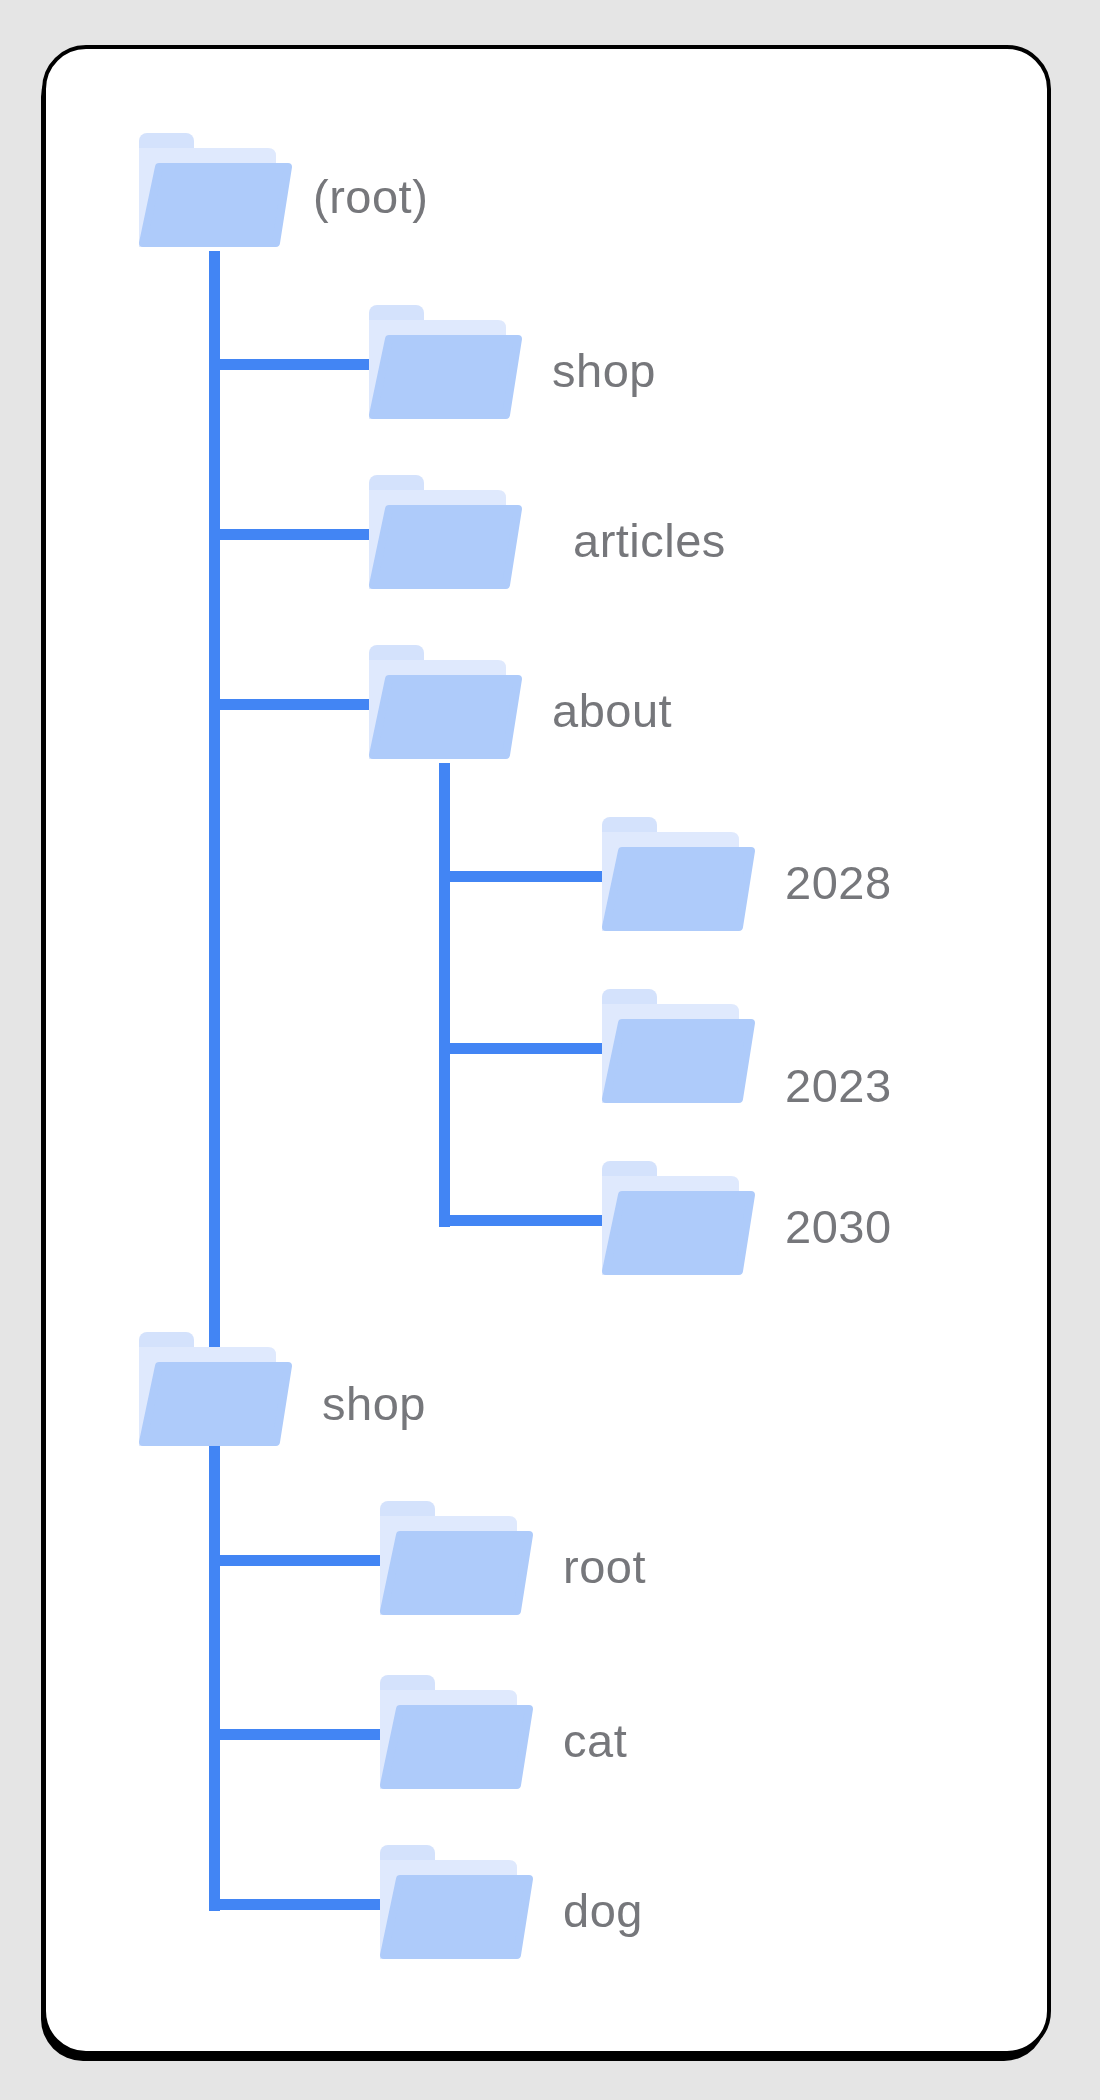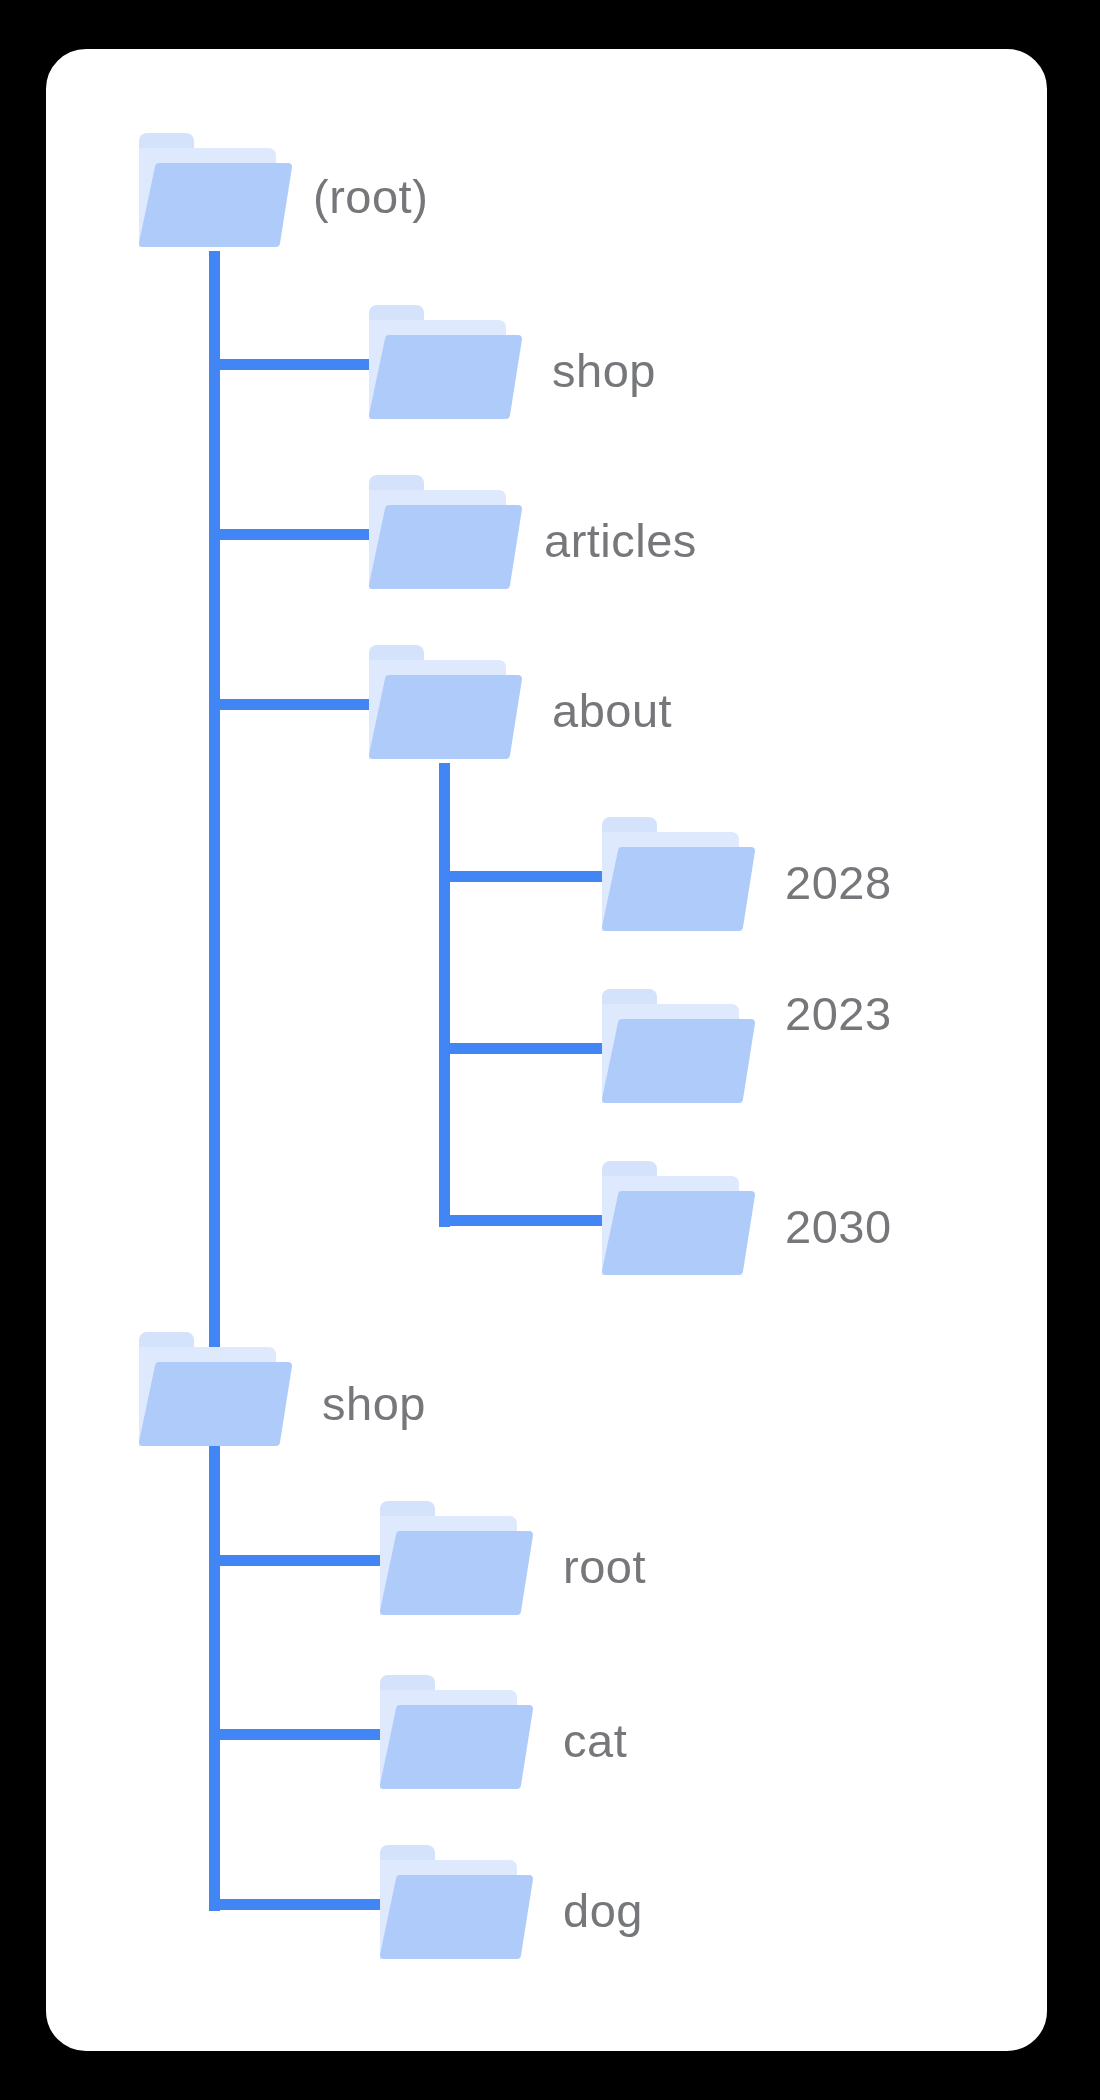--- a/index.html
+++ b/index.html
@@ -1,17 +1,17 @@
 <!DOCTYPE html>
 <html style="--line: #4285f4; --folder-front: #aecbfa; --folder-tab: #d4e2fc; --folder-sheet: #dfe9fd; --label: #76777b; --card-border: #000000;"><head>
 <meta charset="utf-8">
 <style>
   html,body{margin:0;padding:0;background:#ffffff;}
   .stage{
-    position:relative;width:1100px;height:2100px;background:#000000;
+    position:relative;width:1100px;height:2100px;background:#e5e5e5;
     font-family:"Liberation Sans",sans-serif;overflow:hidden;
   }
   .card{
     position:absolute;left:42px;top:45px;width:1009px;height:2010px;
     box-sizing:border-box;background:#fff;
     border:4px solid var(--card-border,#000);
     border-radius:44px;
     box-shadow:-3px 8px 0 -2px var(--card-border,#000);
   }
   .v-line,.h-line{position:absolute;background:var(--line,#4285f4);}
@@ -61,21 +61,21 @@
   </div>
   <div class="label" style="left:552px;top:347px">shop</div>
 
   <div class="node" style="left:369px;top:475px">
     <svg width="153" height="114" viewBox="0 0 153 114">
       <rect x="0" y="0" width="55" height="40" rx="8" style="fill:var(--folder-tab)"></rect>
       <path d="M0 15 H129 Q137 15 137 23 V114 H0 Z" style="fill:var(--folder-sheet)"></path>
       <path d="M20 34 L149 34 L137 110 L4 110 Z" style="fill:var(--folder-front);stroke:var(--folder-front)" stroke-width="8" stroke-linejoin="round"></path>
     </svg>
   </div>
-  <div class="label" style="left:544px;top:517px">articles</div>
+  <div class="label" style="left:573px;top:517px">articles</div>
 
   <div class="node" style="left:369px;top:645px">
     <svg width="153" height="114" viewBox="0 0 153 114">
       <rect x="0" y="0" width="55" height="40" rx="8" style="fill:var(--folder-tab)"></rect>
       <path d="M0 15 H129 Q137 15 137 23 V114 H0 Z" style="fill:var(--folder-sheet)"></path>
       <path d="M20 34 L149 34 L137 110 L4 110 Z" style="fill:var(--folder-front);stroke:var(--folder-front)" stroke-width="8" stroke-linejoin="round"></path>
     </svg>
   </div>
   <div class="label" style="left:552px;top:687px">about</div>
 
@@ -88,21 +88,21 @@
   </div>
   <div class="label" style="left:785px;top:859px">2028</div>
 
   <div class="node" style="left:602px;top:989px">
     <svg width="153" height="114" viewBox="0 0 153 114">
       <rect x="0" y="0" width="55" height="40" rx="8" style="fill:var(--folder-tab)"></rect>
       <path d="M0 15 H129 Q137 15 137 23 V114 H0 Z" style="fill:var(--folder-sheet)"></path>
       <path d="M20 34 L149 34 L137 110 L4 110 Z" style="fill:var(--folder-front);stroke:var(--folder-front)" stroke-width="8" stroke-linejoin="round"></path>
     </svg>
   </div>
-  <div class="label" style="left:785px;top:990px">2023</div>
+  <div class="label" style="left:785px;top:1062px">2023</div>
 
   <div class="node" style="left:602px;top:1161px">
     <svg width="153" height="114" viewBox="0 0 153 114">
       <rect x="0" y="0" width="55" height="40" rx="8" style="fill:var(--folder-tab)"></rect>
       <path d="M0 15 H129 Q137 15 137 23 V114 H0 Z" style="fill:var(--folder-sheet)"></path>
       <path d="M20 34 L149 34 L137 110 L4 110 Z" style="fill:var(--folder-front);stroke:var(--folder-front)" stroke-width="8" stroke-linejoin="round"></path>
     </svg>
   </div>
   <div class="label" style="left:785px;top:1203px">2030</div>
 

